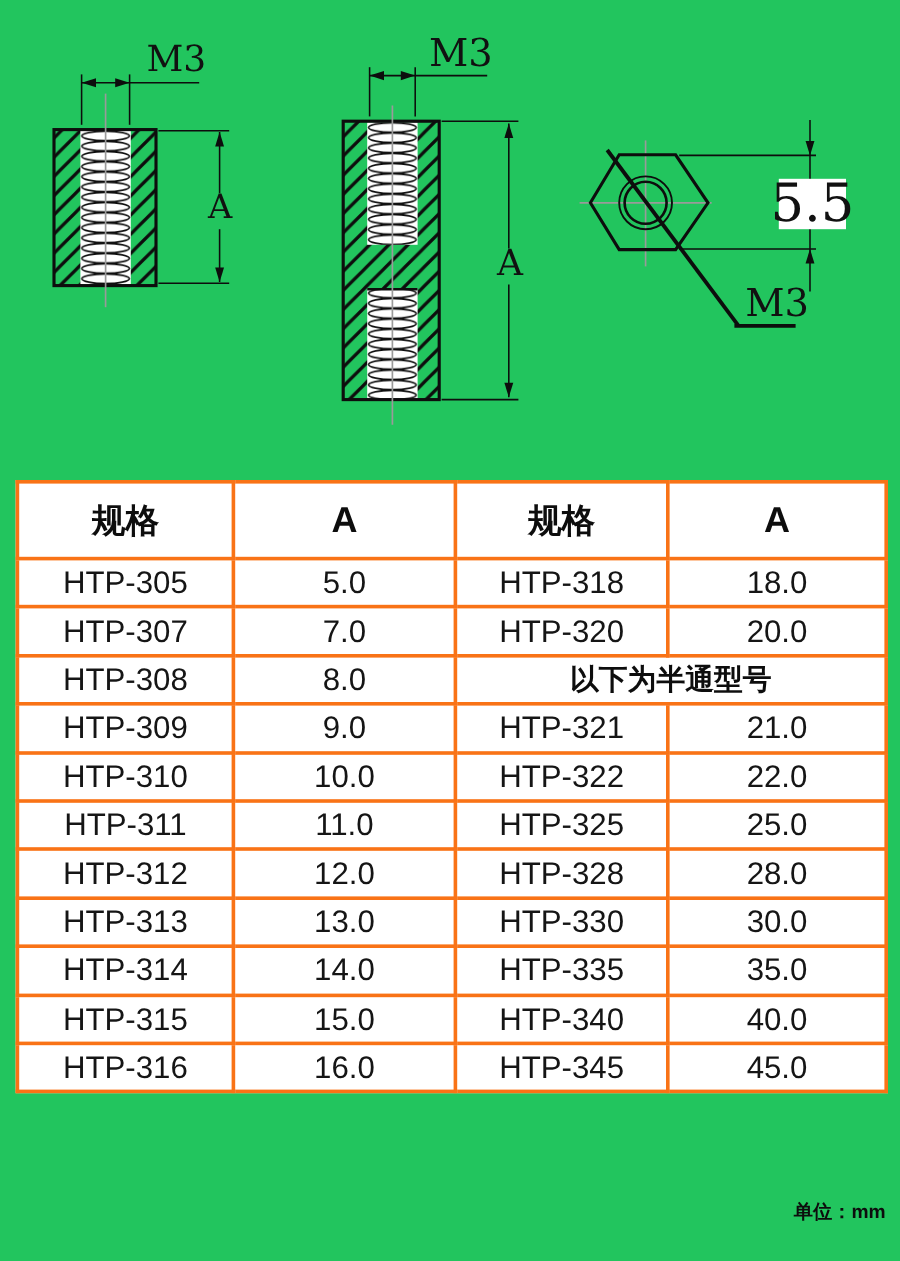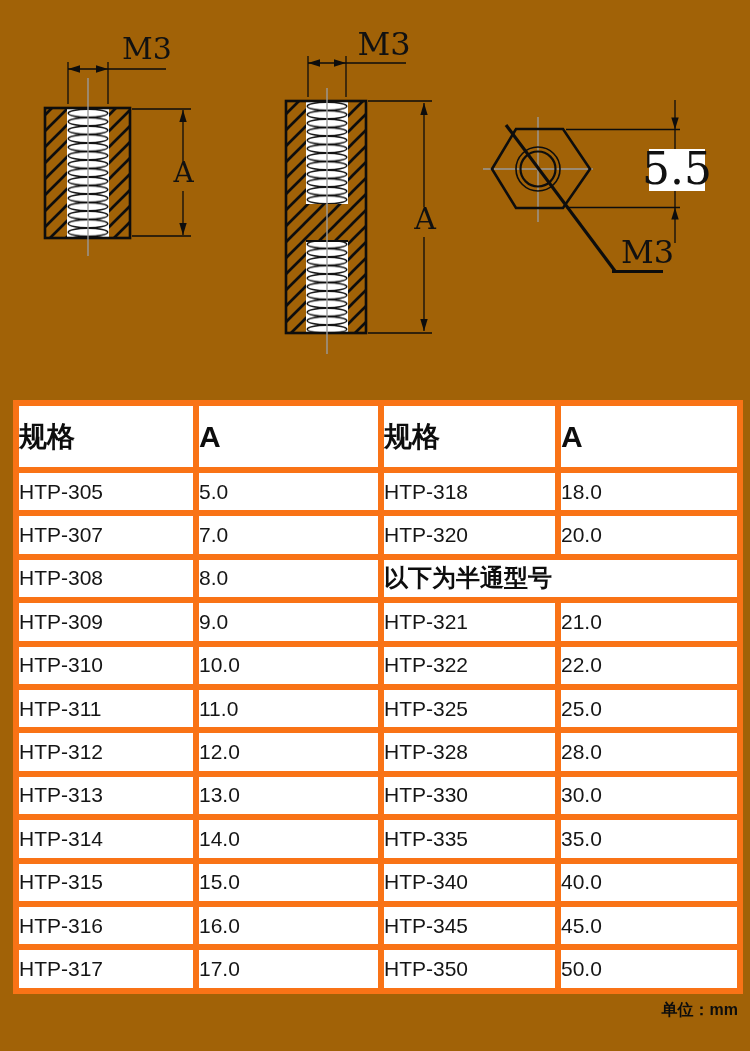--- a/index.html
+++ b/index.html
@@ -1,25 +1,25 @@
 <!DOCTYPE html>
 <html><head>
 <meta charset="utf-8">
 <style>
   html,body{margin:0;padding:0;background:#fff;}
   body{font-family:"Liberation Sans",sans-serif;color:#111;}
-  .page{position:relative;width:750px;height:1051px;background:#a16207;overflow:hidden;}
+  .page{position:relative;width:750px;height:1051px;background:#22c55e;overflow:hidden;}
   .drawing{position:absolute;left:0;top:0;}
   .cad-text{font-family:"DejaVu Serif",serif;fill:#111;}
   .spec-table{position:absolute;left:13px;top:400px;width:724px;border-collapse:collapse;
     table-layout:fixed;border:3px solid #0d0d0d;background:#fff;}
-  .spec-table th,.spec-table td{border:6px solid #f97316;text-align:left;vertical-align:middle;padding:0;}
+  .spec-table th,.spec-table td{border:3px solid #f97316;text-align:center;vertical-align:middle;padding:0;}
   .spec-table th{height:61px;font-size:28px;font-weight:700;color:#0d0d0d;}
   .spec-table th.a-col{font-size:30px;}
-  .spec-table td{height:37.4px;font-size:21px;font-weight:400;color:#151515;}
+  .spec-table td{height:37.4px;font-size:26px;font-weight:400;color:#151515;}
   .spec-table td.merged{font-weight:700;font-size:24px;color:#0d0d0d;}
   .unit{position:absolute;top:1000px;right:12px;font-size:16px;font-weight:700;color:#0d0d0d;}
 </style>
 </head>
 <body>
 
 <div class="page">
 
   <svg class="drawing" width="750" height="390" viewBox="0 0 750 390">
     <defs>
@@ -188,23 +188,17 @@
       <td>15.0</td>
       <td>HTP-340</td>
       <td>40.0</td>
     </tr>
     <tr>
       <td>HTP-316</td>
       <td>16.0</td>
       <td>HTP-345</td>
       <td>45.0</td>
     </tr>
-    <tr>
-      <td>HTP-317</td>
-      <td>17.0</td>
-      <td>HTP-350</td>
-      <td>50.0</td>
-    </tr>
   </tbody>
     </table>
 
   <div class="unit">单位：mm</div>
 </div>
 
 </body></html>

